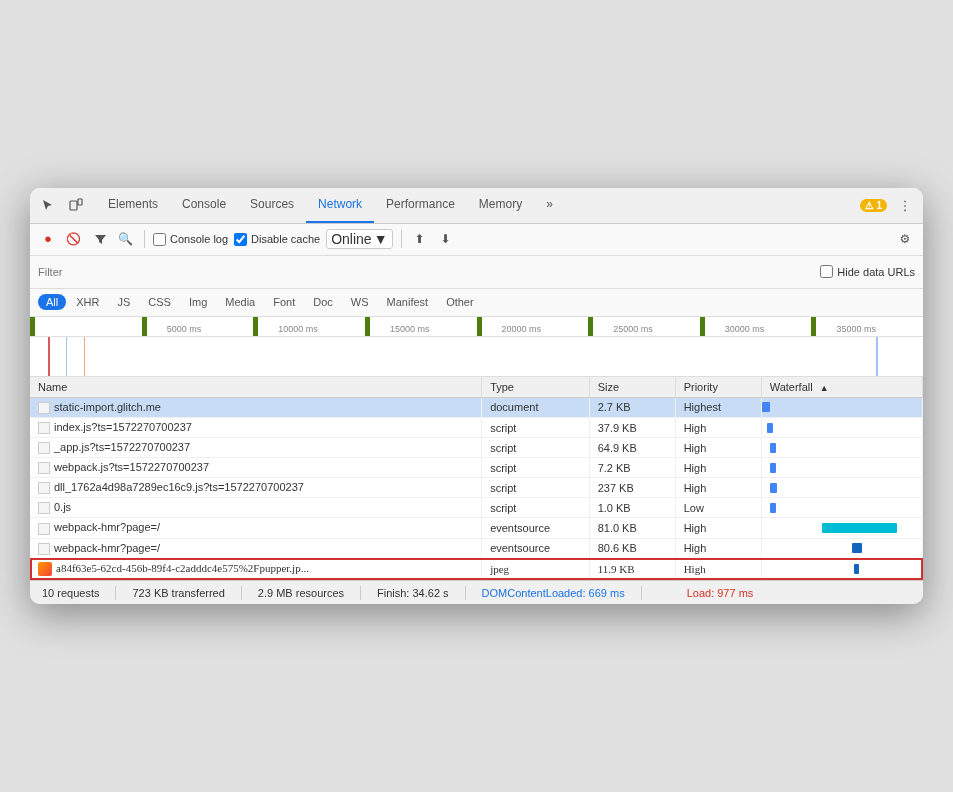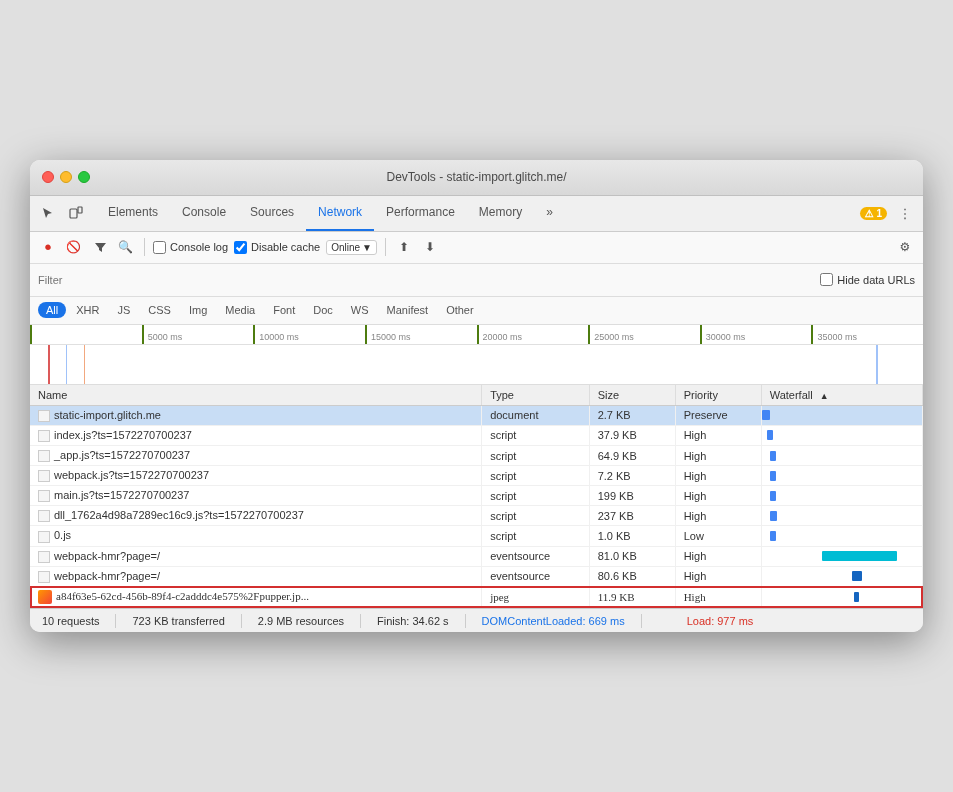--- a/index.html
+++ b/index.html
@@ -142,21 +142,21 @@
       gap: 4px;
       font-size: 11px;
       color: #333;
       cursor: pointer;
     }
     .toolbar-checkbox-label input { cursor: pointer; }
     .toolbar-select {
       display: flex;
       align-items: flex-start;
       gap: 2px;
-      font-size: 10px;
+      font-size: 14px;
       color: #333;
       border: 1px solid #ccc;
       border-radius: 3px;
       padding: 1px 4px;
       background: white;
       cursor: pointer;
     }
     .filter-bar {
       background: #f9f9f9;
       border-bottom: 1px solid #ddd;
@@ -215,22 +215,22 @@
     .timeline-ruler {
       display: flex;
       height: 20px;
       border-bottom: 1px solid #e0e0e0;
       align-items: flex-end;
     }
     .ruler-tick {
       flex: 1;
       font-size: 9px;
       color: #888;
-      padding-left: 4px;
-      border-left: 2px solid #4d7c0f;
+      padding-left: 20px;
+      border-left: 5px solid #4d7c0f;
       height: 100%;
       display: flex;
       align-items: flex-end;
       padding-bottom: 2px;
     }
     .timeline-area {
       height: 40px;
       position: relative;
     }
     .table-container {
@@ -333,28 +333,20 @@
     .sort-arrow {
       margin-left: 4px;
       font-size: 9px;
     }
   </style>
 </head>
 <body>
 
 <div class="window">
 
-  <div class="title-bar">
-    <div class="traffic-lights">
-      <div class="traffic-light tl-close"></div>
-      <div class="traffic-light tl-min"></div>
-      <div class="traffic-light tl-max"></div>
-    </div>
-    <span class="title-bar-title">DevTools - static-import.glitch.me/</span>
-  </div>
 
   <div class="devtools-nav">
     <div class="nav-icons">
       <div class="nav-icon-btn">
         <svg width="14" height="14" viewBox="0 0 14 14">
             <path d="M2 2l9 5-4 1-2 4z" fill="#555"></path>
           </svg>
       </div>
       <div class="nav-icon-btn">
         <svg width="14" height="14" viewBox="0 0 14 14">
@@ -486,21 +478,21 @@
           <th class="col-size">Size</th>
           <th class="col-priority">Priority</th>
           <th class="col-waterfall">Waterfall <span class="sort-arrow">▲</span></th>
         </tr>
       </thead>
       <tbody id="table-body">
       <tr class="selected">
             <td class="col-name"><span class="file-icon"></span>static-import.glitch.me</td>
             <td class="col-type">document</td>
             <td class="col-size">2.7 KB</td>
-            <td class="col-priority">Preserve</td>
+            <td class="col-priority">Highest</td>
             <td class="col-waterfall waterfall-cell">
               <div class="waterfall-bar bar-blue" style="left: 0px; width: 8px;"></div>
             </td>
           </tr>
           <tr>
             <td class="col-name"><span class="file-icon"></span>index.js?ts=1572270700237</td>
             <td class="col-type">script</td>
             <td class="col-size">37.9 KB</td>
             <td class="col-priority">High</td>
             <td class="col-waterfall waterfall-cell">
@@ -513,29 +505,20 @@
             <td class="col-size">64.9 KB</td>
             <td class="col-priority">High</td>
             <td class="col-waterfall waterfall-cell">
               <div class="waterfall-bar bar-blue" style="left: 8px; width: 6px;"></div>
             </td>
           </tr>
           <tr>
             <td class="col-name"><span class="file-icon"></span>webpack.js?ts=1572270700237</td>
             <td class="col-type">script</td>
             <td class="col-size">7.2 KB</td>
-            <td class="col-priority">High</td>
-            <td class="col-waterfall waterfall-cell">
-              <div class="waterfall-bar bar-blue" style="left: 8px; width: 6px;"></div>
-            </td>
-          </tr>
-          <tr>
-            <td class="col-name"><span class="file-icon"></span>main.js?ts=1572270700237</td>
-            <td class="col-type">script</td>
-            <td class="col-size">199 KB</td>
             <td class="col-priority">High</td>
             <td class="col-waterfall waterfall-cell">
               <div class="waterfall-bar bar-blue" style="left: 8px; width: 6px;"></div>
             </td>
           </tr>
           <tr>
             <td class="col-name"><span class="file-icon"></span>dll_1762a4d98a7289ec16c9.js?ts=1572270700237</td>
             <td class="col-type">script</td>
             <td class="col-size">237 KB</td>
             <td class="col-priority">High</td>

